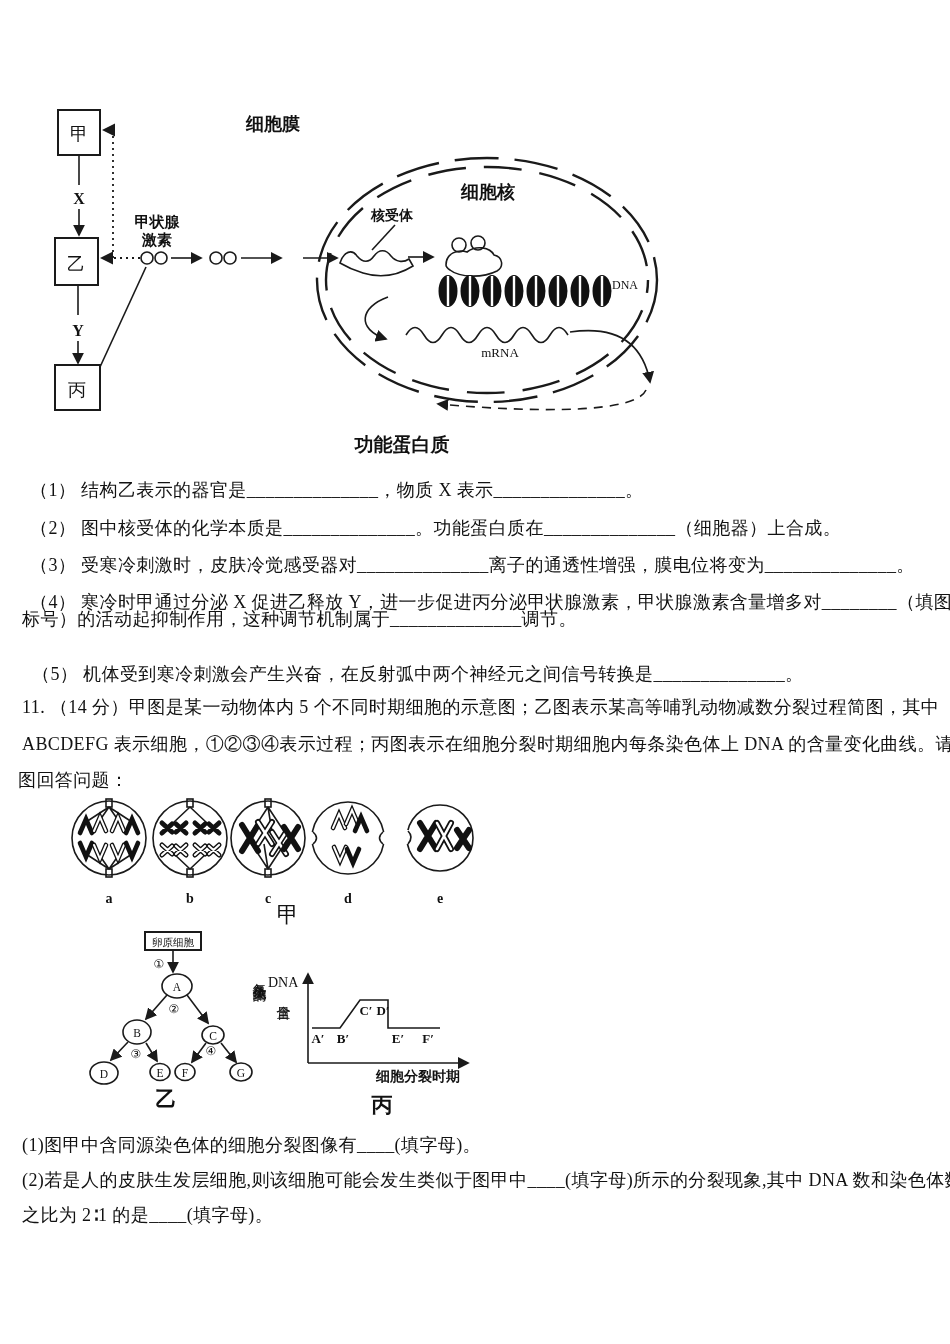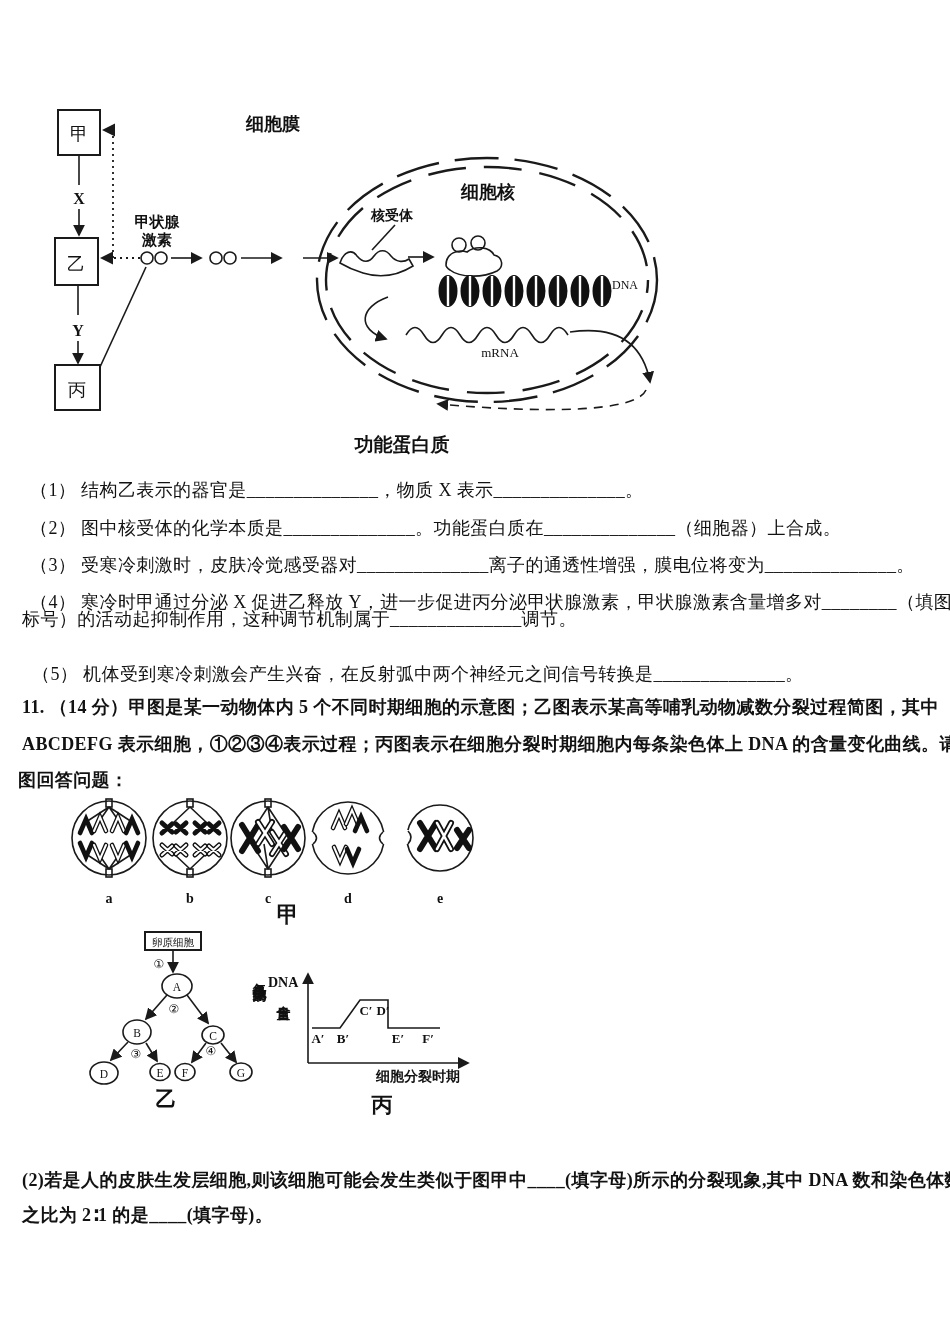--- a/index.html
+++ b/index.html
@@ -1,20 +1,20 @@
 <!DOCTYPE html>
 <html><head>
 <meta charset="utf-8">
 <style>
   html,body{margin:0;padding:0;background:#e8e8e8}
   .page{position:relative;width:950px;height:1344px;background:#ffffff;margin:0 auto;
         font-family:"Liberation Serif",serif;color:#111;overflow:hidden}
   .abs{position:absolute}
   .txt{position:absolute;font-size:18px;letter-spacing:.4px;white-space:nowrap;color:#121212;line-height:1.2}
-  .bold{font-weight:bold}
+  .bold{font-weight:normal}
   .vert{writing-mode:vertical-rl;text-orientation:upright;letter-spacing:1px}
   svg{overflow:visible;display:block}
   .s{stroke:#1a1a1a;fill:none;stroke-width:1.6}
   .mem{stroke:#1a1a1a;fill:none;stroke-width:2.4}
   .t{fill:#111;font-family:"Liberation Serif",serif;text-anchor:middle}
   .dot{stroke:#1a1a1a;fill:none;stroke-width:1.8;stroke-dasharray:2 4}
   .bx{fill:#fff;stroke:#1a1a1a;stroke-width:2}
   .cV{stroke:#111;stroke-width:4.6;fill:none;stroke-linecap:round}
   .cVw{stroke:#fff;stroke-width:2;fill:none;stroke-linecap:round}
   .cX{stroke:#111;stroke-width:6;fill:none;stroke-linecap:round}
@@ -315,16 +315,17 @@
     <text class="t" x="103" y="93" font-size="13" font-weight="bold">B′</text>
     <text class="t" x="126" y="65" font-size="13" font-weight="bold">C′</text>
     <text class="t" x="143" y="65" font-size="13" font-weight="bold">D′</text>
     <text class="t" x="158" y="93" font-size="13" font-weight="bold">E′</text>
     <text class="t" x="188" y="93" font-size="13" font-weight="bold">F′</text>
 
     <text class="t" x="178" y="131" font-size="14" font-weight="bold">细胞分裂时期</text>
     <text class="t" x="142" y="162" font-size="21" font-weight="bold">丙</text>
   </svg>
 
+  <div class="txt bold" style="left:22px;top:1135px">(1)图甲中含同源染色体的细胞分裂图像有____(填字母)。</div>
   <div class="txt bold" style="left:22px;top:1170px">(2)若是人的皮肤生发层细胞,则该细胞可能会发生类似于图甲中____(填字母)所示的分裂现象,其中 DNA 数和染色体数</div>
   <div class="txt bold" style="left:22px;top:1205px">之比为 2∶1 的是____(填字母)。</div>
 
 </div>
 
 </body></html>

